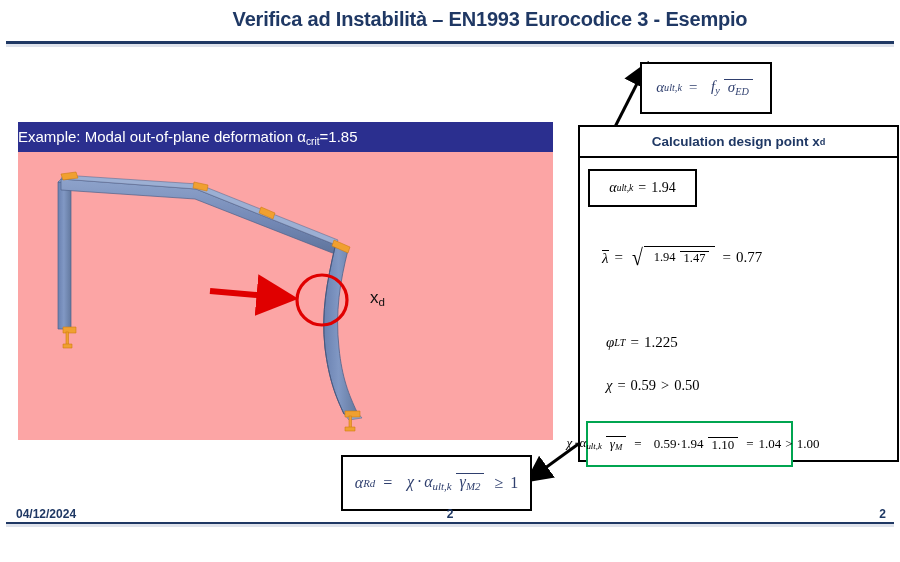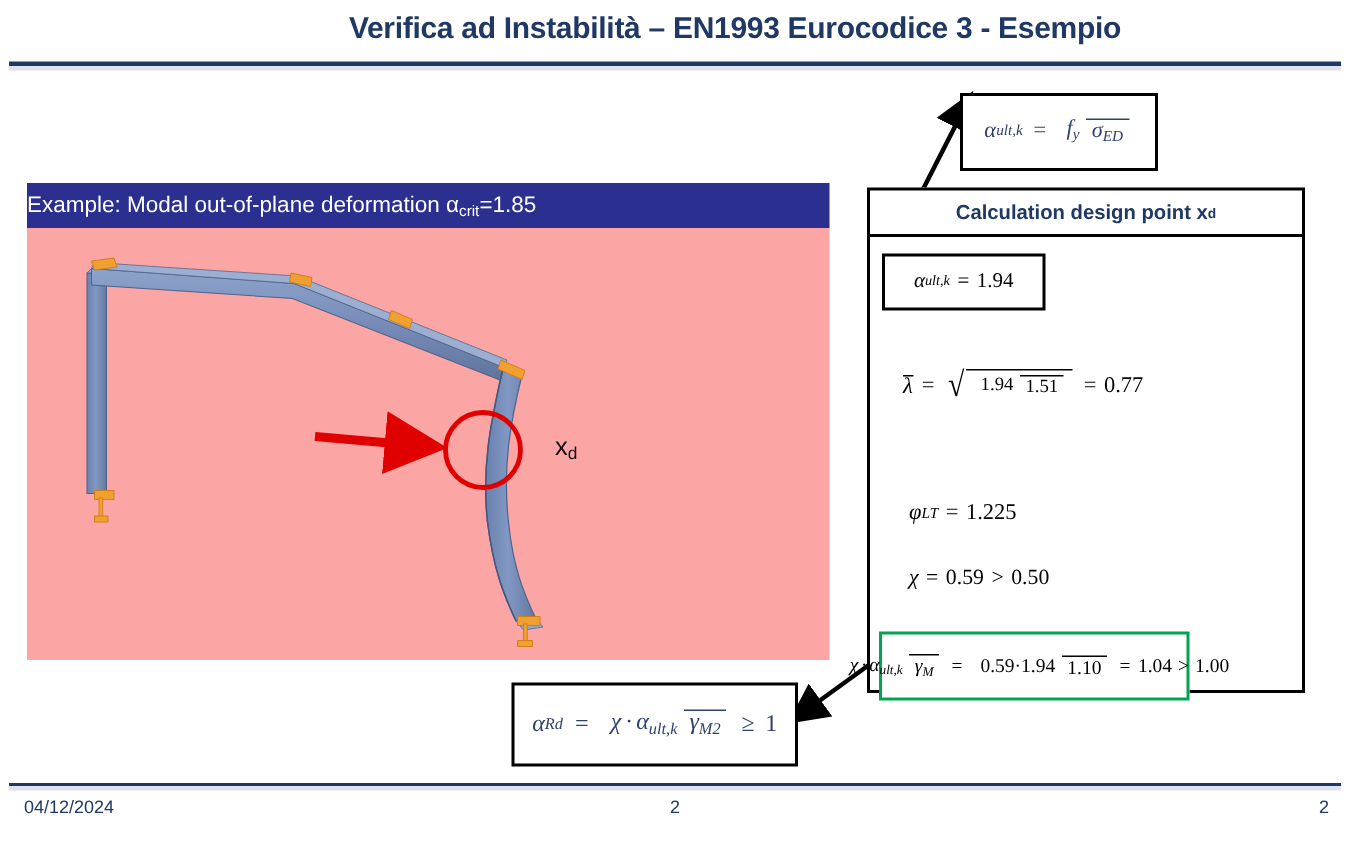--- a/index.html
+++ b/index.html
@@ -34,22 +34,22 @@
   
   .rule-bot{
     position:absolute;left:6px;top:522px;width:888px;height:2px;
     background:#1F3864;
   }
   .rule-bot-sub{
     position:absolute;left:6px;top:524px;width:888px;height:3px;
     background:#dfe3ec;
   }
   .foot{
-    position:absolute;top:531px;
-    font-size:12px;font-weight:normal;color:#1F3864;
+    position:absolute;top:507px;
+    font-size:12px;font-weight:bold;color:#1F3864;
   }
   .foot-date{left:16px;}
   .foot-num-center{left:0;width:900px;text-align:center;}
   .foot-num-right{right:14px;}
 
   
   .example-bar{
     position:absolute;left:18px;top:122px;width:535px;height:30px;
     background:#2B2F8F;
     display:flex;align-items:center;
@@ -84,21 +84,21 @@
   .box-aultk{
     left:640px;top:62px;width:128px;height:48px;
   }
   
   .box-ard{
     left:341px;top:455px;width:187px;height:52px;
   }
 
   
   .calc-panel{
-    position:absolute;left:578px;top:125px;width:292px;height:337px;
+    position:absolute;left:578px;top:125px;width:321px;height:337px;
     border:2.5px solid #000;background:#fff;box-sizing:border-box;
   }
   .calc-head{
     height:29px;border-bottom:2.5px solid #000;
     display:flex;align-items:center;justify-content:center;
     font-size:13.5px;font-weight:bold;color:#1F3864;
   }
   .calc-body{position:relative;height:calc(100% - 31px);}
 
   .box-aultk-val{
@@ -273,21 +273,21 @@
 
       <div class="row-lambda">
         <span class="math" style="font-size:15px;">
           <span class="ovl">λ</span>
           <span style="margin:0 6px" class="up">=</span>
           <span class="rad">
             <span class="sign">√</span>
             <span class="body">
               <span class="frac">
                 <span class="num up" style="font-size:12.5px">1.94</span>
-                <span class="den up" style="font-size:12.5px">1.51</span>
+                <span class="den up" style="font-size:12.5px">1.47</span>
               </span>
             </span>
           </span>
           <span style="margin:0 5px" class="up">=</span>
           <span class="up">0.77</span>
         </span>
       </div>
 
       <div class="row-phi">
         <span class="math" style="font-size:15px;">

